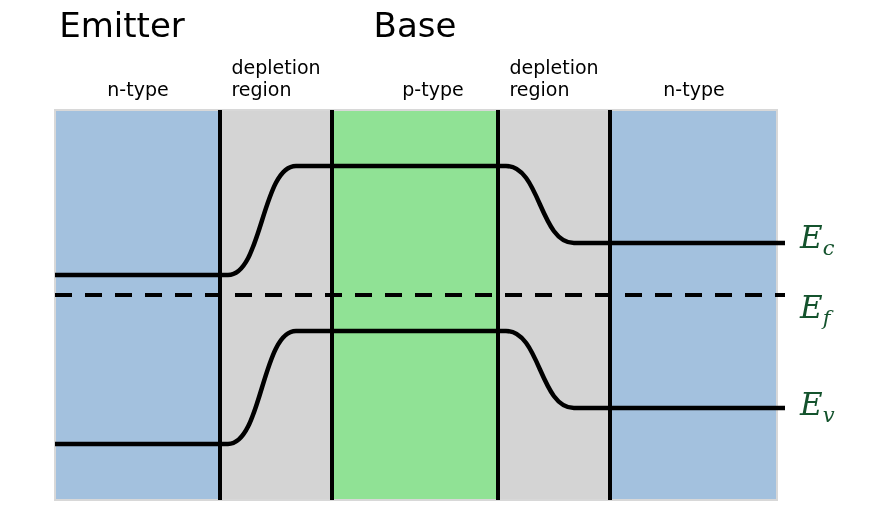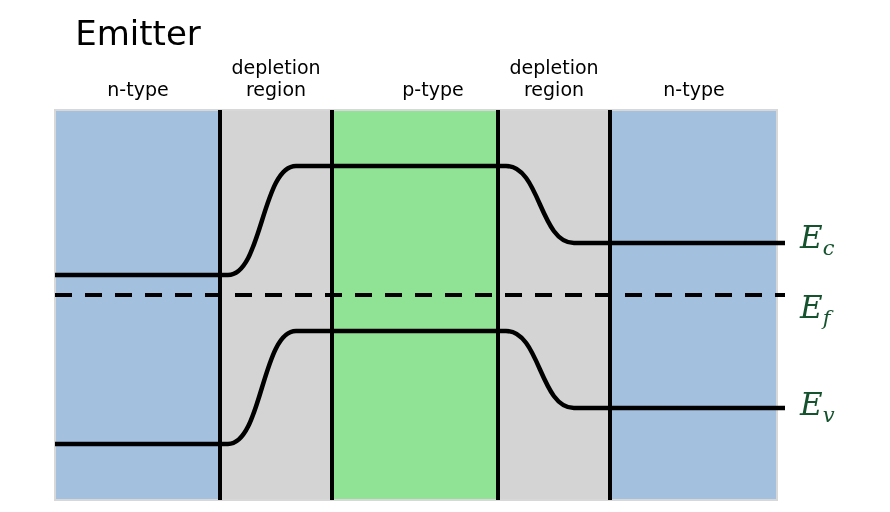--- a/index.html
+++ b/index.html
@@ -31,21 +31,21 @@
     white-space: nowrap;
     transform: translateX(-50%);
     line-height: 1;
   }
   .region-sub {
     position: absolute;
     font-family: "DejaVu Sans", sans-serif;
     font-size: 19px;
     font-weight: 400;
     color: #000000;
-    text-align: center;
+    text-align: left;
     white-space: pre-line;
     transform: translateX(-50%);
     line-height: 1.15;
   }
   .energy-label {
     position: absolute;
     font-family: "DejaVu Serif", serif;
     font-style: italic;
     font-size: 31px;
     color: #14532d;
@@ -57,21 +57,22 @@
     vertical-align: sub;
     font-style: italic;
   }
   svg { display: block; }
 </style>
 </head>
 <body>
 
 <div id="figure">
 
-  <div class="region-title" style="left:138px; top:8px;margin-top:8px;">Emitter</div>
+  <div class="region-title" style="left:122px; top:8px;">Emitter</div>
+  <div class="region-title" style="left:415px; top:8px;">Base</div>
 
   <div class="region-sub" style="left:138px; top:79px;">n-type</div>
   <div class="region-sub" style="left:276px; top:57px;">depletion
 region</div>
   <div class="region-sub" style="left:433px; top:79px;">p-type</div>
   <div class="region-sub" style="left:554px; top:57px;">depletion
 region</div>
   <div class="region-sub" style="left:694px; top:79px;">n-type</div>
 
   <svg id="diagram-svg" width="890" height="512" viewBox="0 0 890 512">

